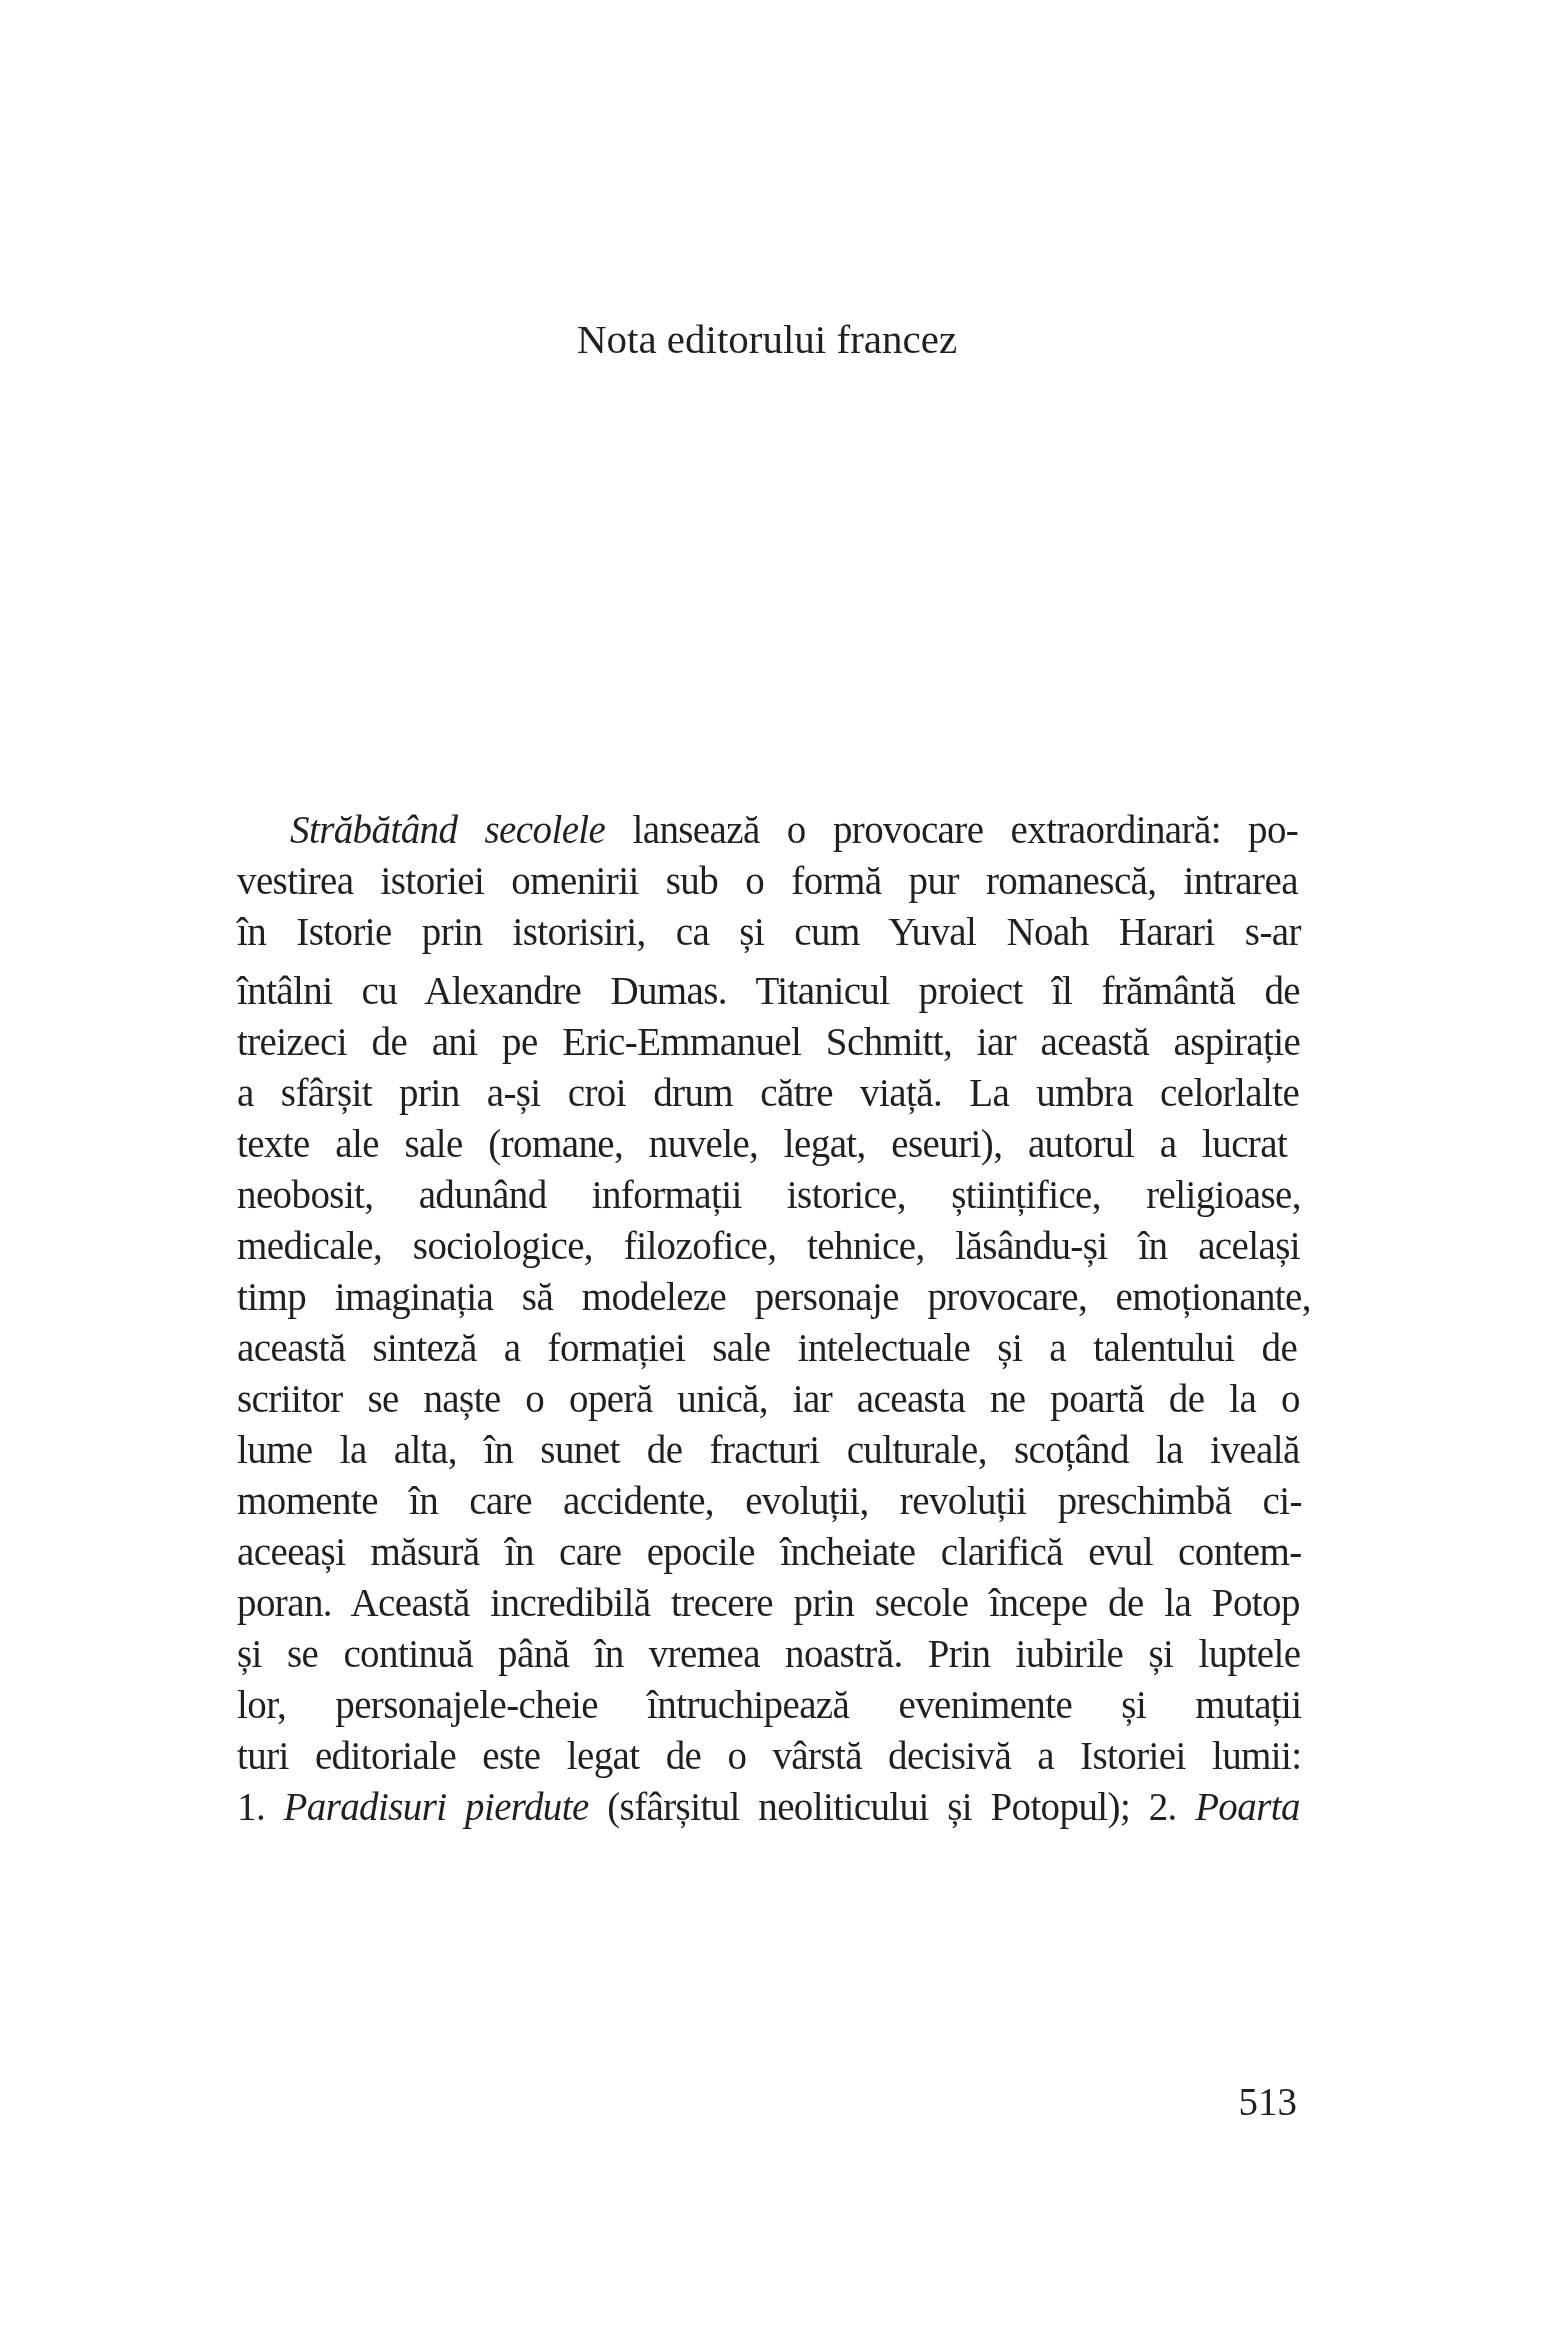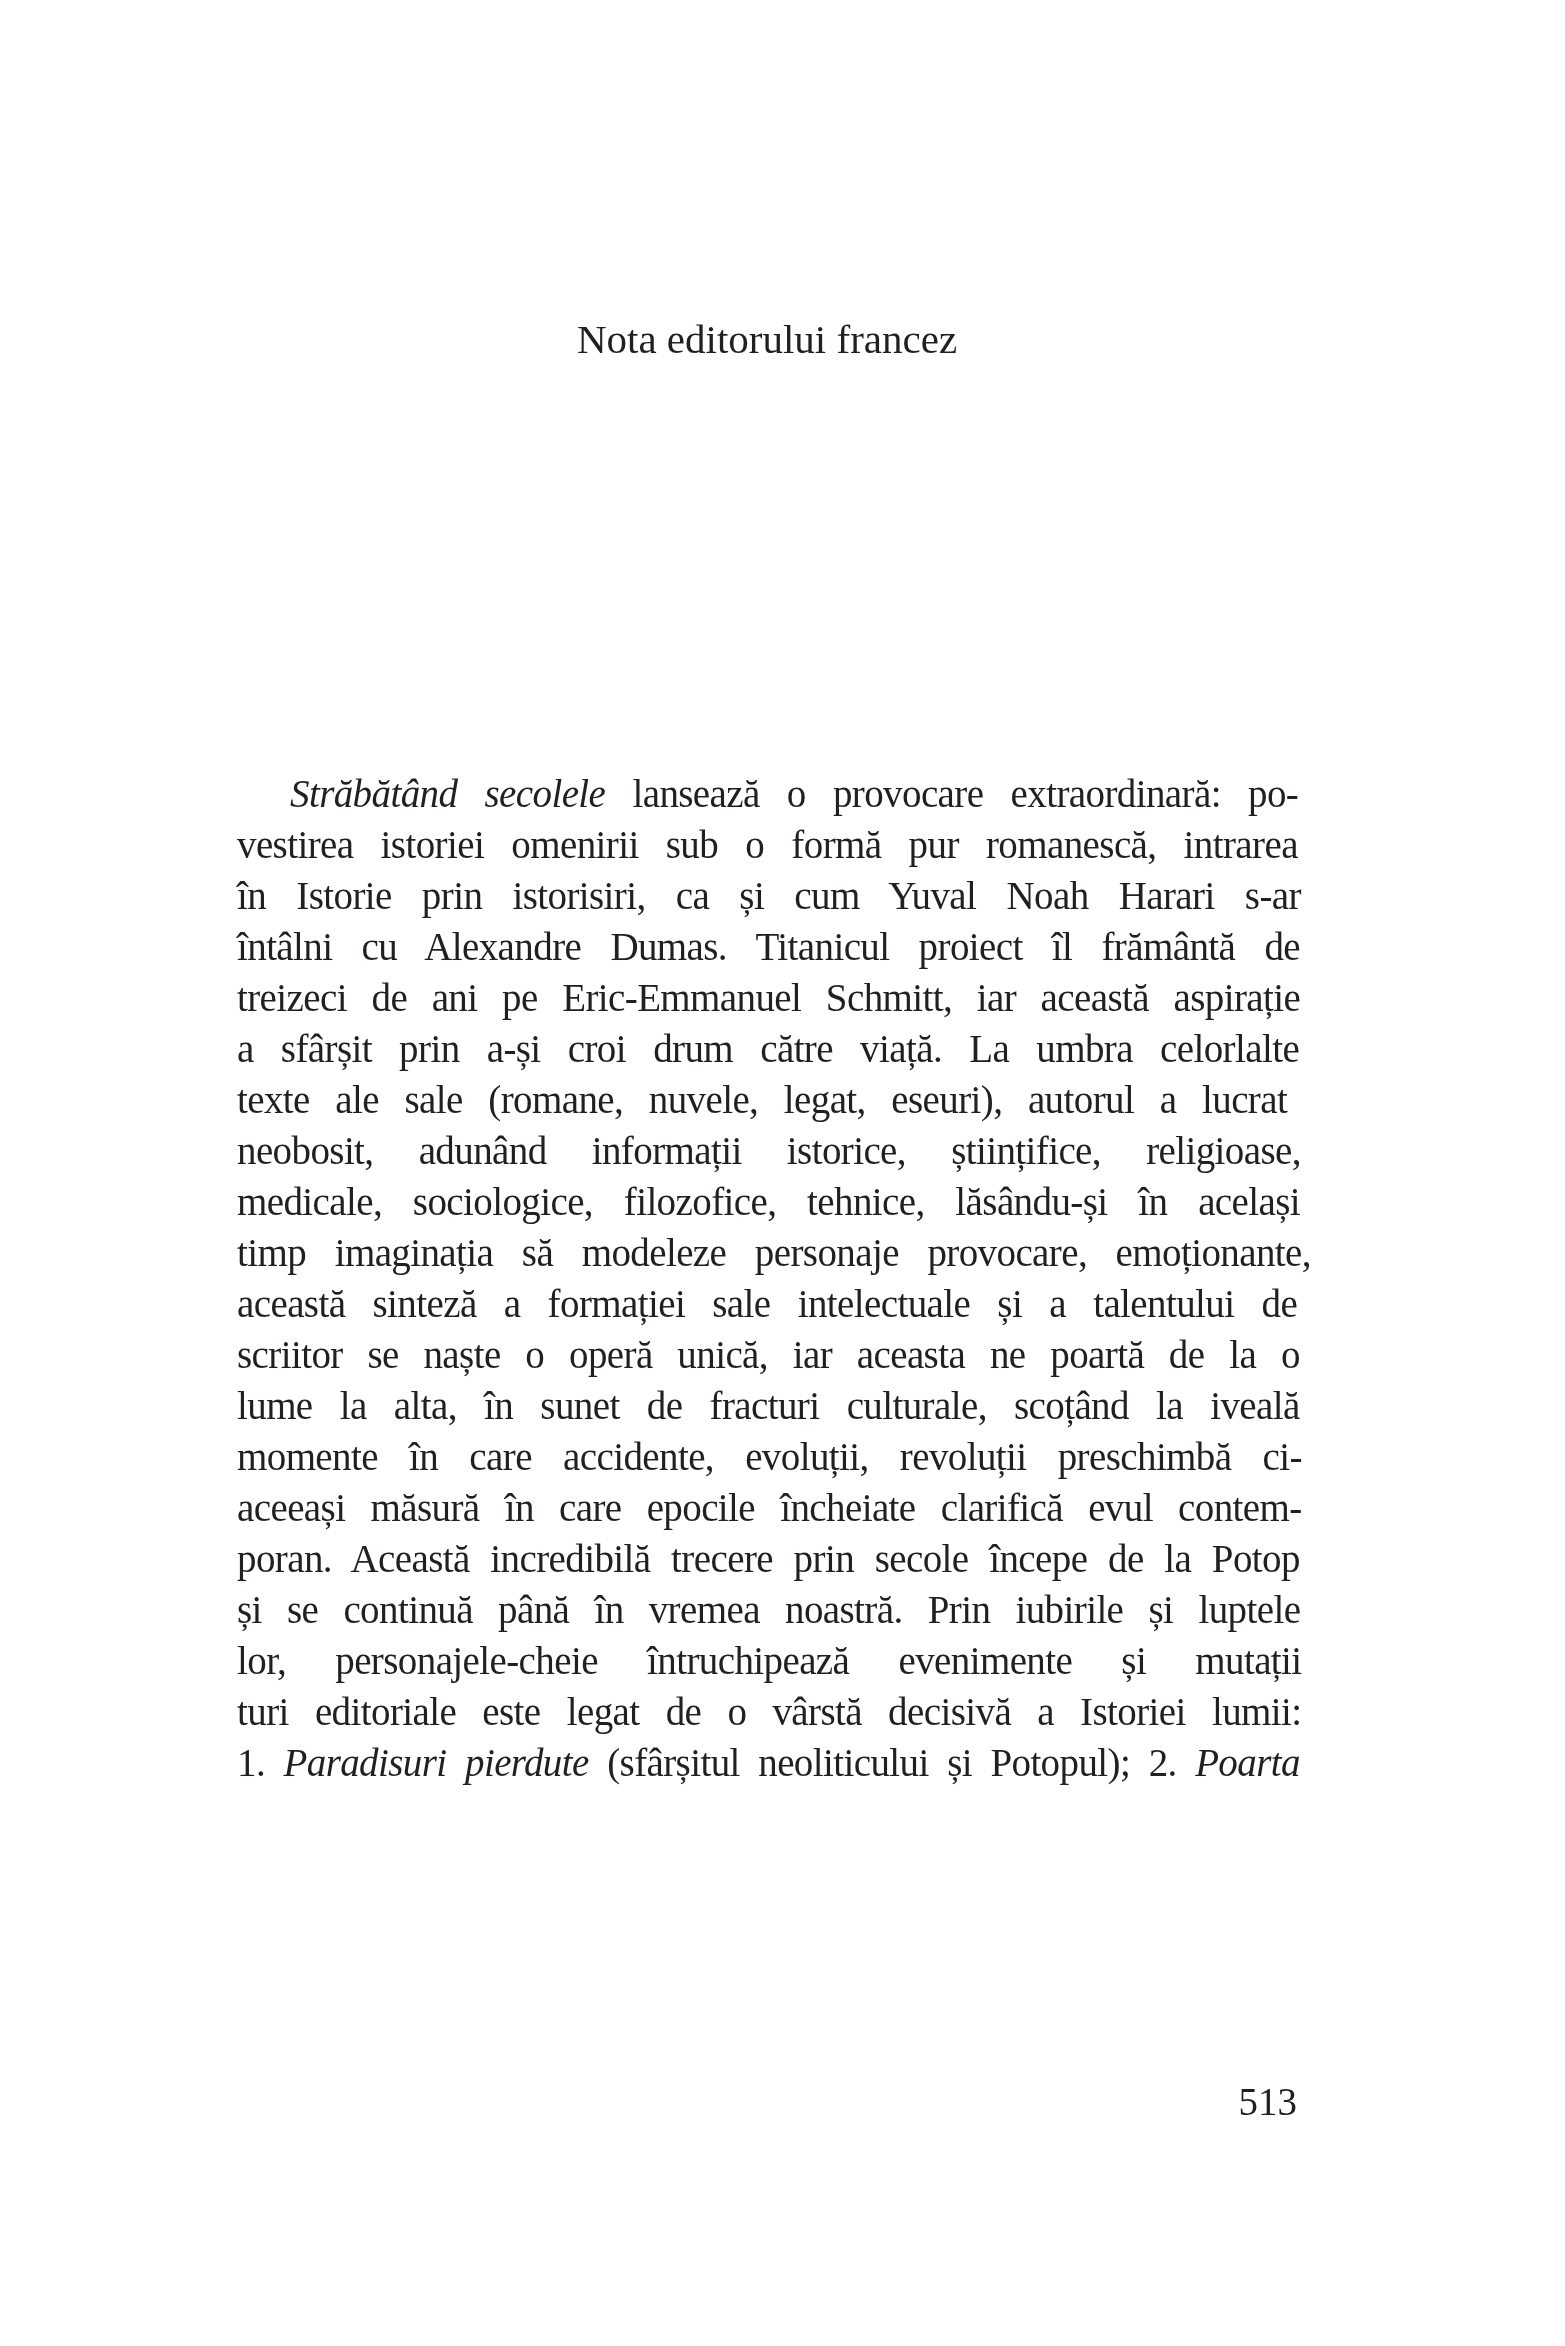--- a/index.html
+++ b/index.html
@@ -48,20 +48,21 @@
       display: block;
       height: 51px;
       line-height: 51px;
       white-space: nowrap;
       text-align: justify;
       text-align-last: justify;
       overflow: visible;
     }
     .line.indent {
       padding-left: 53px;
+      margin-top: 36px;
     }
     .line.last {
       text-align-last: justify;
     }
     .it {
       font-style: italic;
     }
     .page-number {
       position: absolute;
       left: 1183px;
@@ -75,21 +76,21 @@
 </head>
 <body>
 
 <div class="page">
   <h1 class="chapter-title">Nota editorului francez</h1>
 
   <div class="body-text" id="body-text">
       <span class="line indent" style="word-spacing: 18px; text-align: left; text-align-last: left;"><span class="it">Străbătând secolele</span><span> lansează o provocare extraordinară: po-</span></span>
       <span class="line" style="word-spacing: 18px; text-align: left; text-align-last: left;"><span>vestirea istoriei omenirii sub o formă pur romanescă, intrarea</span></span>
       <span class="line" style="word-spacing: 21px; text-align: left; text-align-last: left;"><span>în Istorie prin istorisiri, ca și cum Yuval Noah Harari s-ar</span></span>
-      <span class="line" style="word-spacing: 20px; text-align: center; text-align-last: left;"><span>întâlni cu Alexandre Dumas. Titanicul proiect îl frământă de</span></span>
+      <span class="line" style="word-spacing: 20px; text-align: center; text-align-last: left; margin-top: 8px;"><span>întâlni cu Alexandre Dumas. Titanicul proiect îl frământă de</span></span>
       <span class="line" style="word-spacing: 15.4px; text-align: left; text-align-last: left;"><span>treizeci de ani pe Eric-Emmanuel Schmitt, iar această aspirație</span></span>
       <span class="line" style="word-spacing: 18px; text-align: left; text-align-last: left;"><span>a sfârșit prin a-și croi drum către viață. La umbra celorlalte</span></span>
       <span class="line" style="word-spacing: 16.4px; text-align: left; text-align-last: left;"><span>texte ale sale (romane, nuvele, legat, eseuri), autorul a lucrat</span></span>
       <span class="line" style="word-spacing: 36px; text-align: left; text-align-last: left;"><span>neobosit, adunând informații istorice, științifice, religioase,</span></span>
       <span class="line" style="word-spacing: 21.6px; text-align: left; text-align-last: left;"><span>medicale, sociologice, filozofice, tehnice, lăsându-și în același</span></span>
       <span class="line" style="word-spacing: 19.4px; text-align: left; text-align-last: left;"><span>timp imaginația să modeleze personaje provocare, emoționante,</span></span>
       <span class="line" style="word-spacing: 18px; text-align: left; text-align-last: left;"><span>această sinteză a formației sale intelectuale și a talentului de</span></span>
       <span class="line" style="word-spacing: 15.6px; text-align: left; text-align-last: left;"><span>scriitor se naște o operă unică, iar aceasta ne poartă de la o</span></span>
       <span class="line" style="word-spacing: 18px; text-align: left; text-align-last: left;"><span>lume la alta, în sunet de fracturi culturale, scoțând la iveală</span></span>
       <span class="line" style="word-spacing: 22px; text-align: left; text-align-last: left;"><span>momente în care accidente, evoluții, revoluții preschimbă ci-</span></span>

